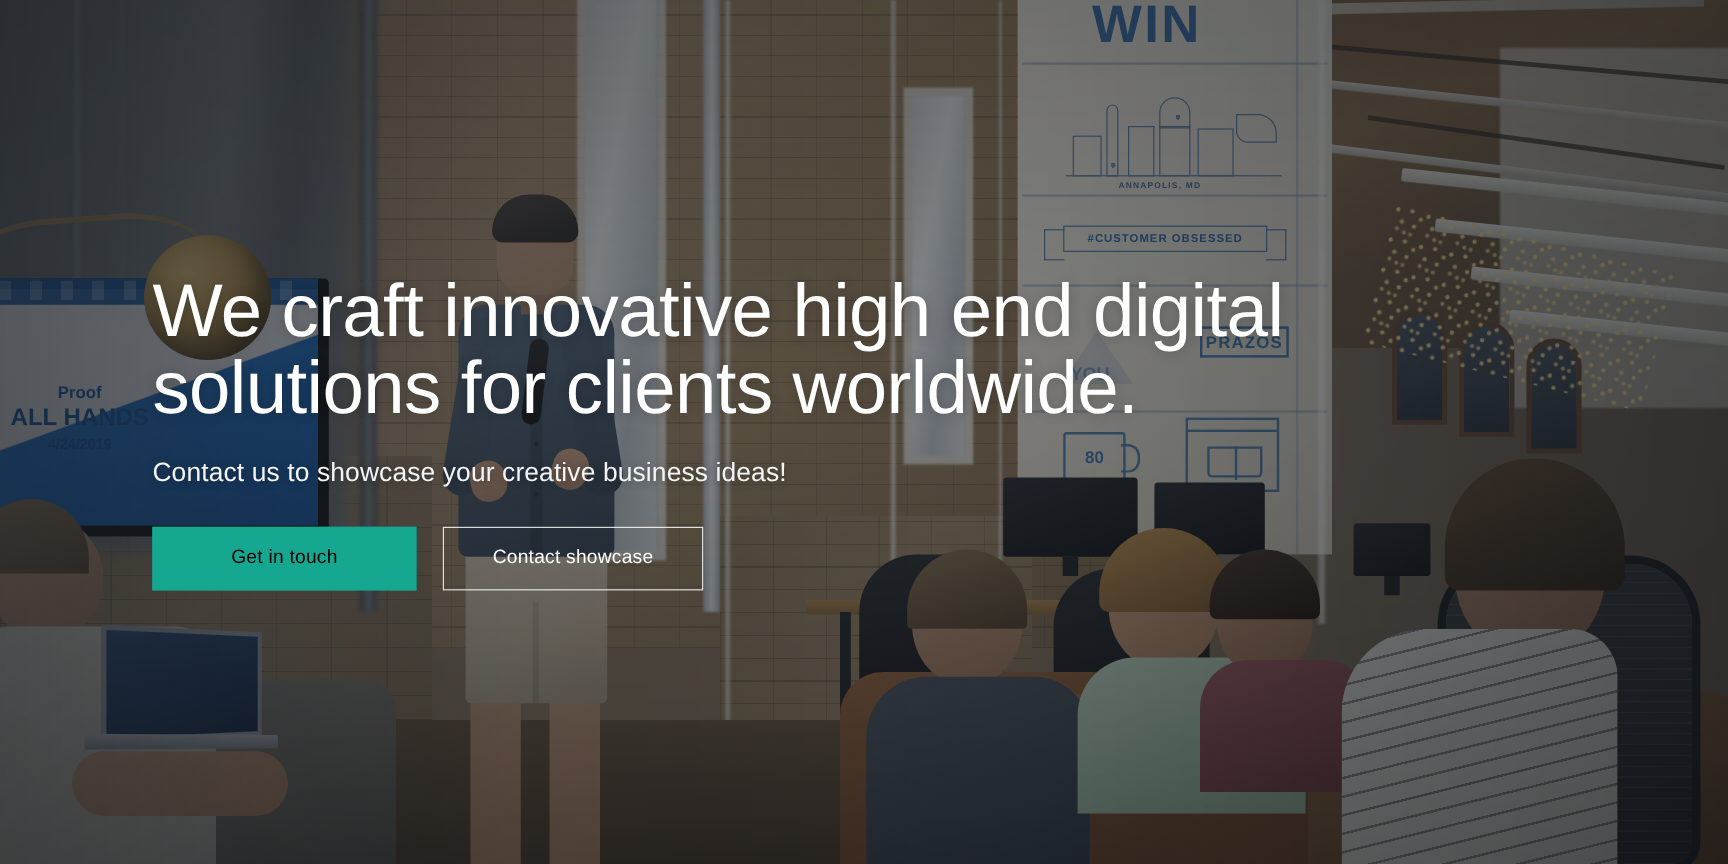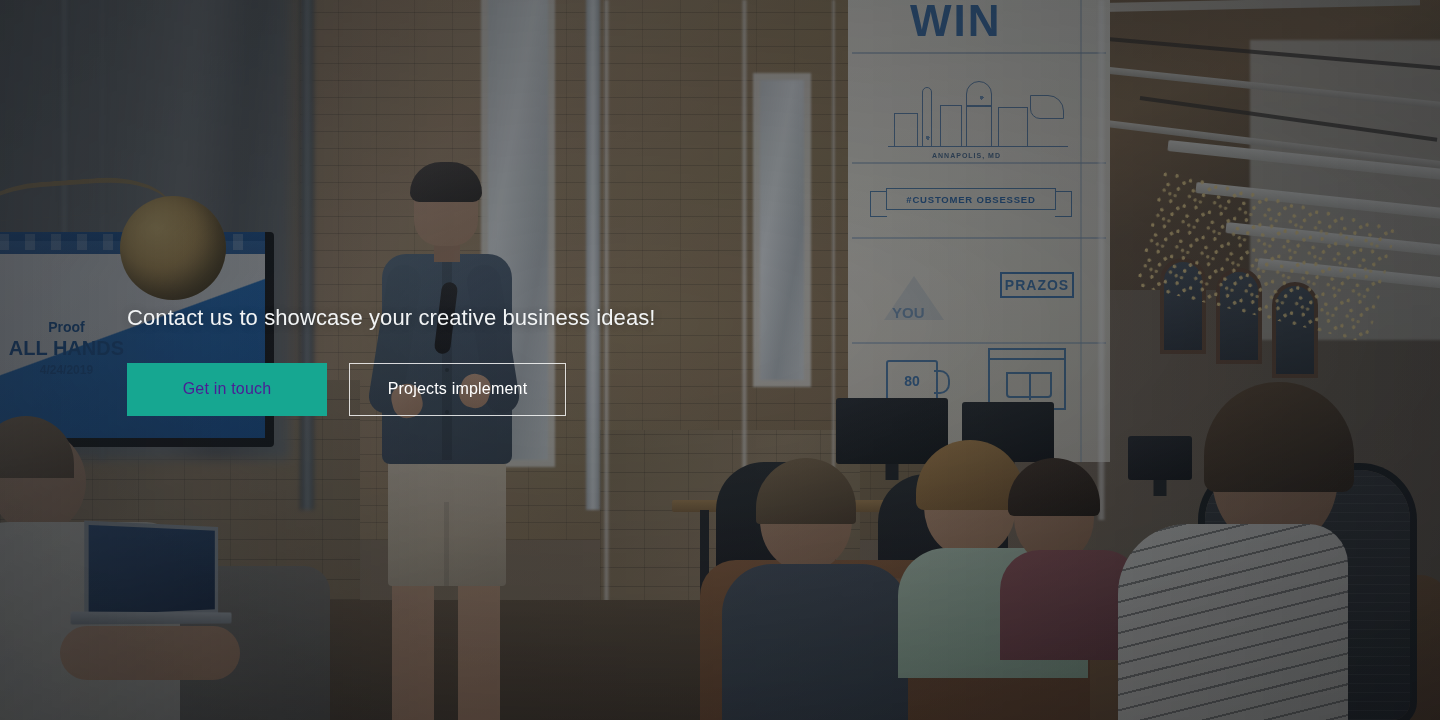--- a/index.html
+++ b/index.html
@@ -319,21 +319,21 @@
     text-shadow:0 1px 8px rgba(0,0,0,.3);
     margin-bottom:32px;
   }
   .btnrow{ display:flex; gap:22px; }
   .btn{
     display:inline-flex; align-items:center; justify-content:center;
     height:53px; font-size:16px; letter-spacing:.2px; cursor:pointer;
     text-decoration:none; user-select:none;
   }
   .btn-primary{
-    width:200px; background:#16a791; color:#4c1d95; border:1px solid #16a791;
+    width:220px; background:#16a791; color:#000000; border:1px solid #16a791;
   }
   .btn-ghost{
     width:217px; background:transparent; color:#ffffff;
     border:1px solid rgba(255,255,255,.82);
   }
 </style>
 </head>
 <body>
 
 <div id="hero">
@@ -502,20 +502,21 @@
       <div class="pr-body" style="left:-60px; top:120px; width:230px; height:260px; border-radius:70px 40px 0 0;
            background:repeating-linear-gradient(166deg, rgba(70,70,70,.55) 0 2px, rgba(0,0,0,0) 2px 15px), linear-gradient(160deg,#e3e1dc,#bfbcb5);"></div>
     </div>
 
     <div class="photo-blur"></div>
     <div class="overlay"></div>
     <div class="overlay2"></div>
   </div>
 
   <div class="content">
+    <h1 class="headline">We craft innovative high end digital solutions for clients worldwide.</h1>
     <p class="subline">Contact us to showcase your creative business ideas!</p>
     <div class="btnrow">
       <a class="btn btn-primary" href="#">Get in touch</a>
-      <a class="btn btn-ghost" href="#">Projects implement</a>
+      <a class="btn btn-ghost" href="#">Contact showcase</a>
     </div>
   </div>
 
 </div>
 
 </body></html>

